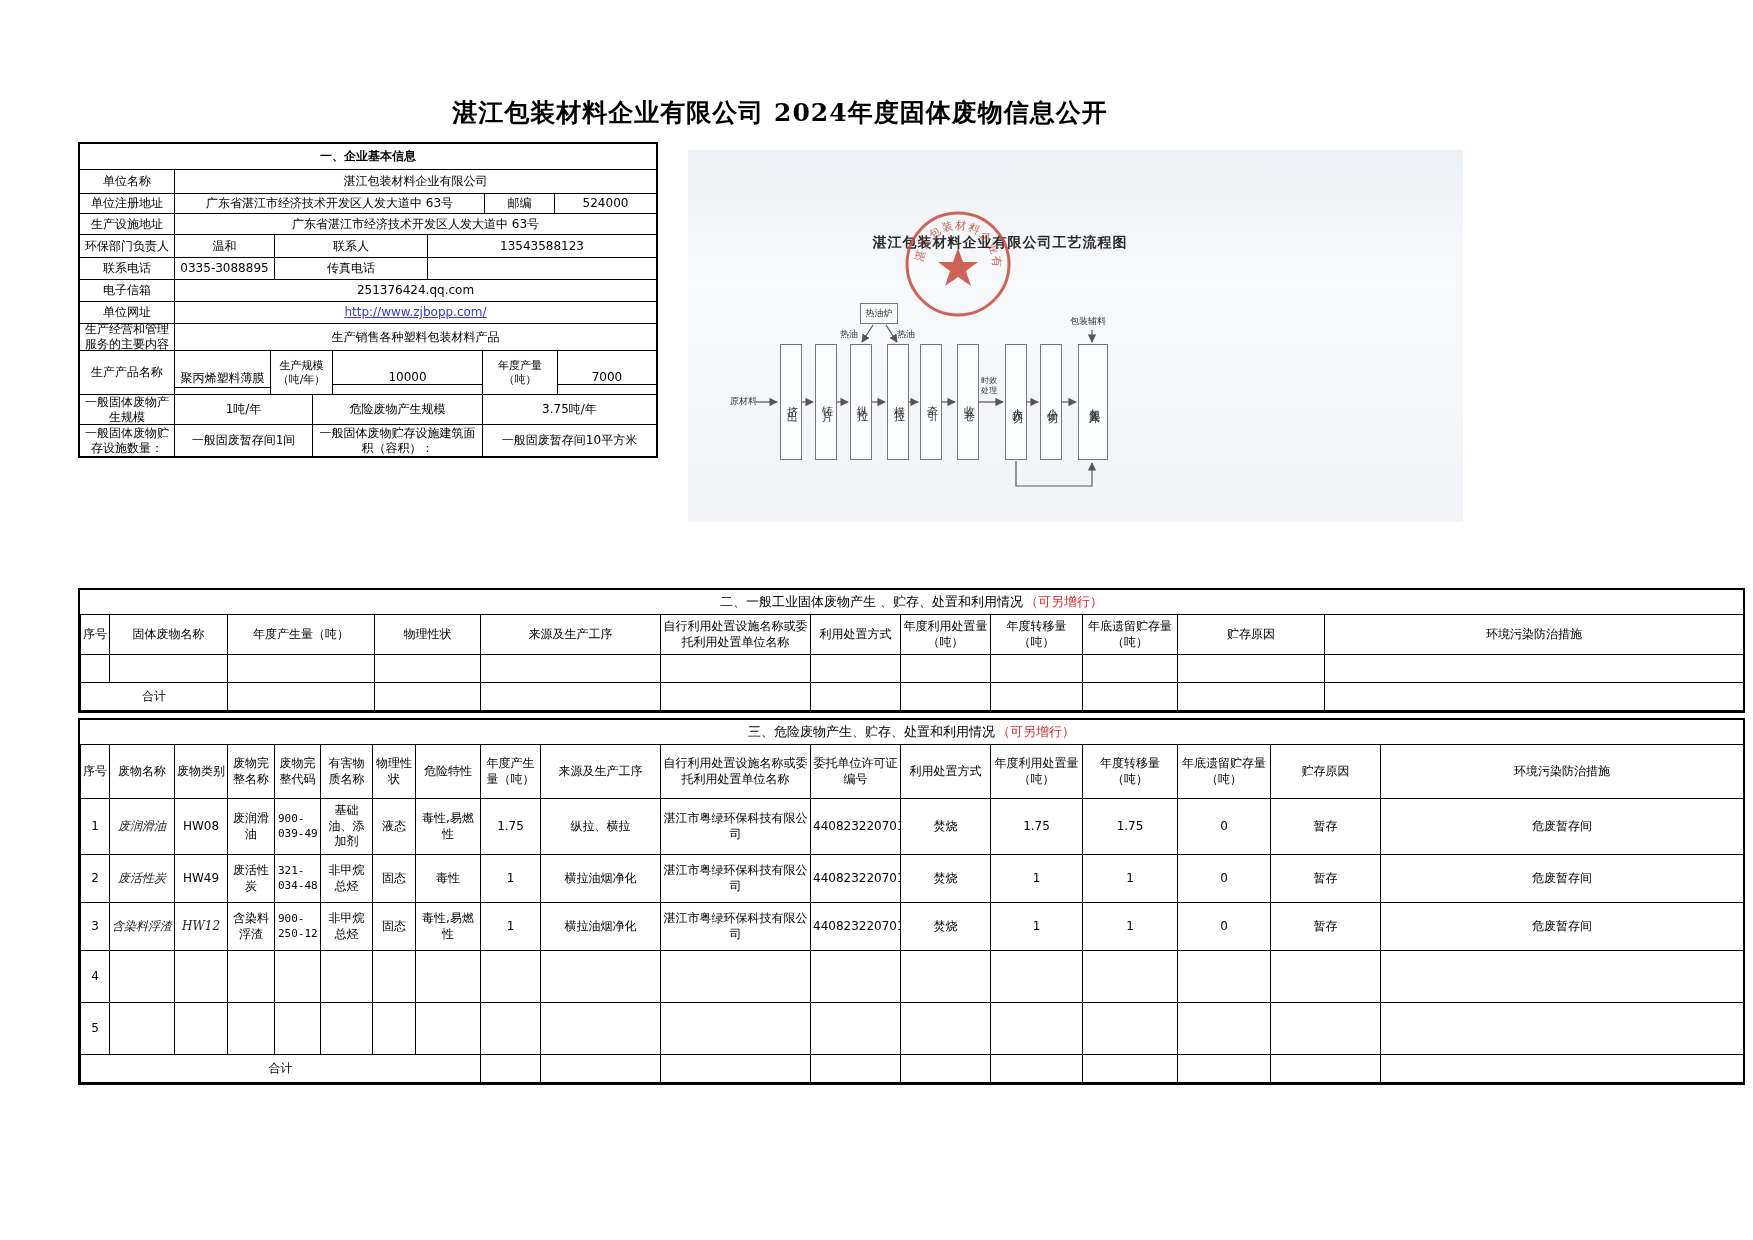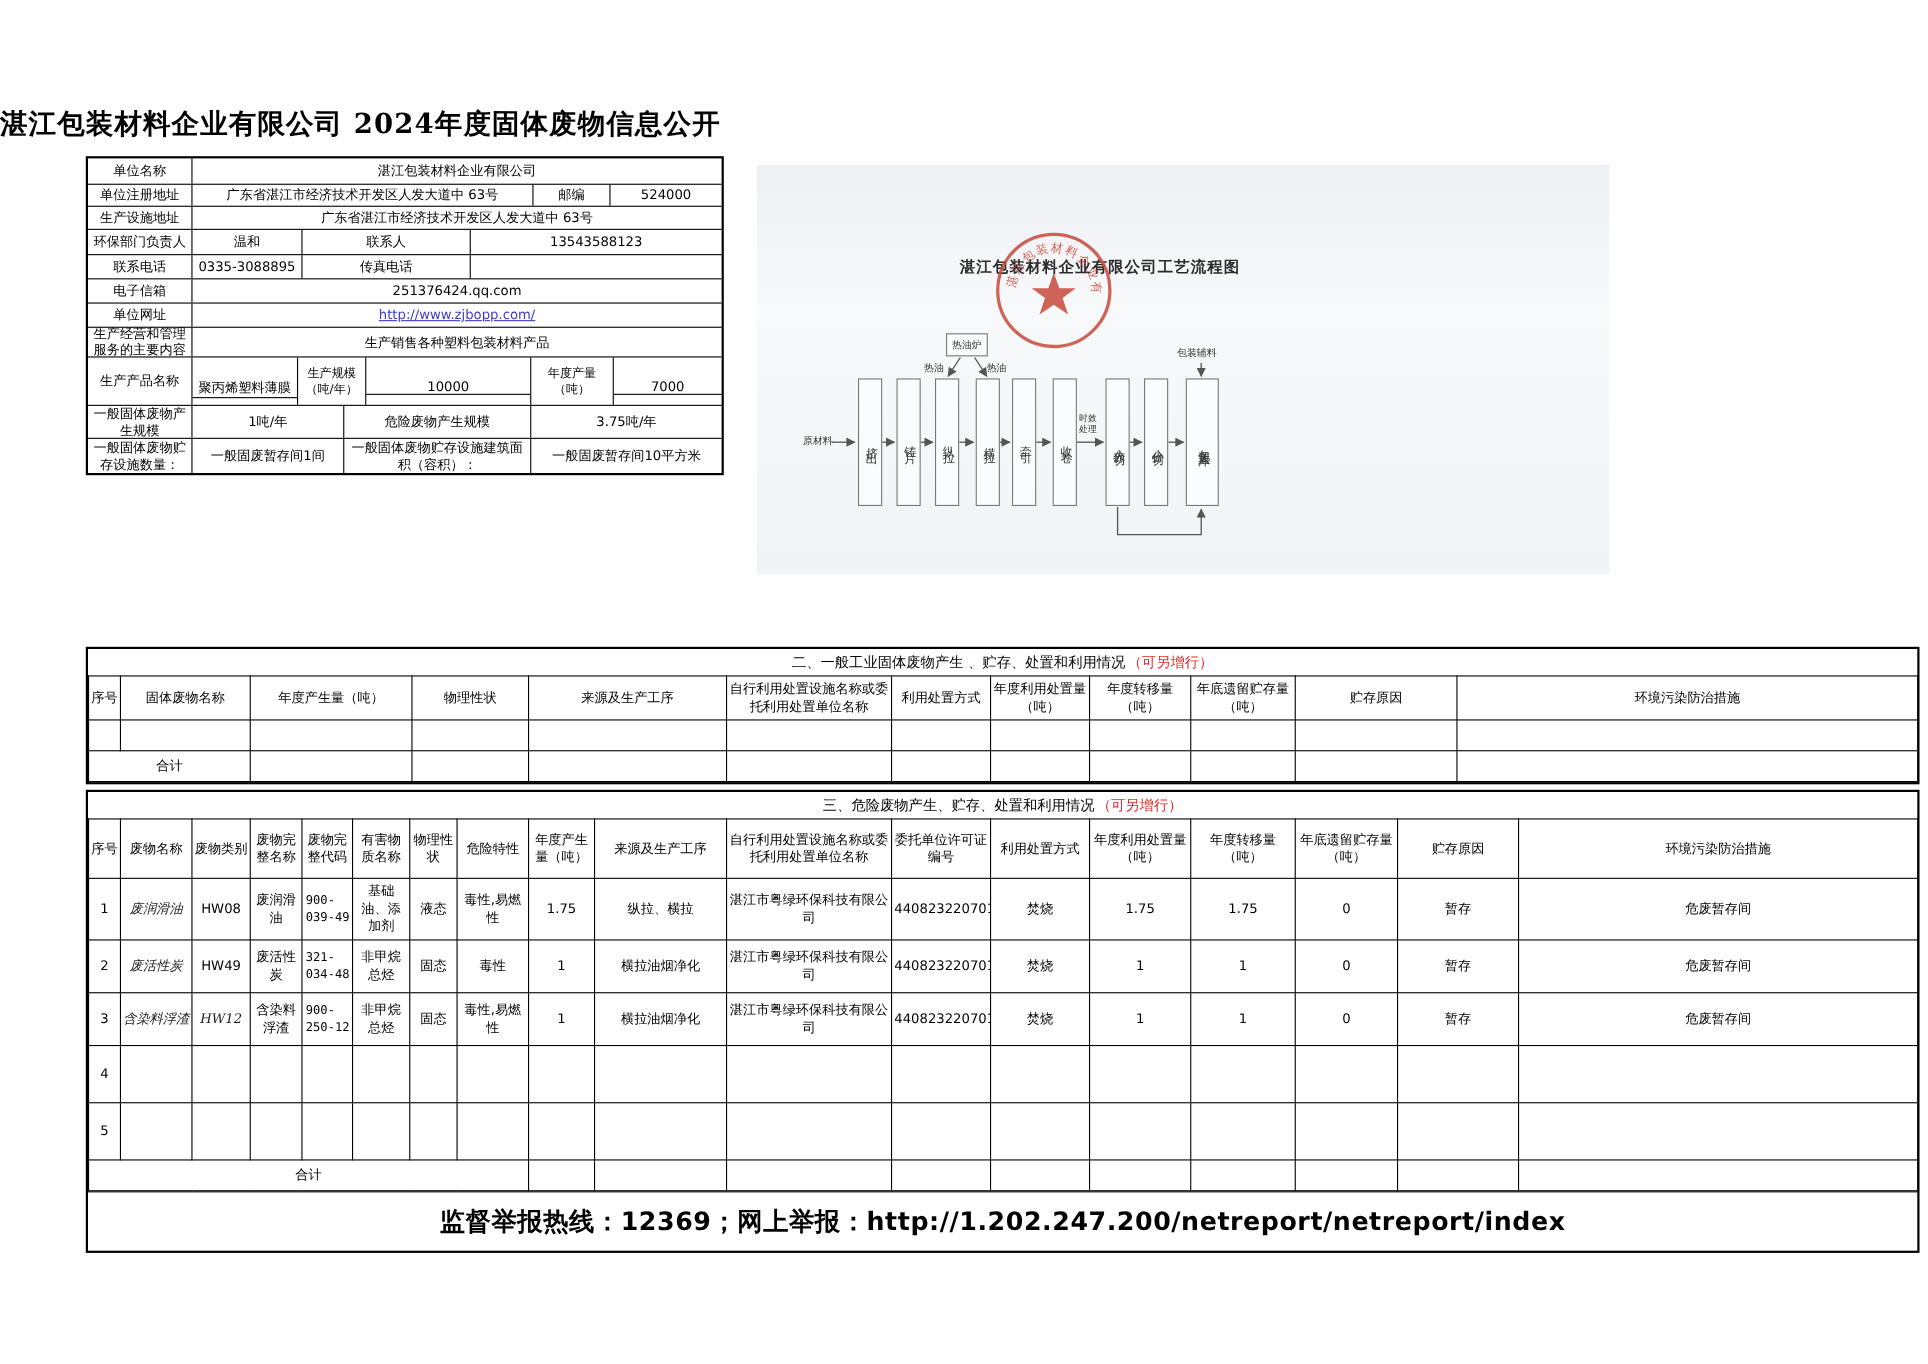--- a/index.html
+++ b/index.html
@@ -1,19 +1,19 @@
 <!DOCTYPE html>
 <html><head>
 <meta charset="utf-8">
 <style>
   html,body{margin:0;padding:0;background:#fff;}
   #page{position:relative;width:1753px;height:1240px;background:#fff;overflow:hidden;
         font-family:"DejaVu Sans","Liberation Sans",sans-serif;color:#000;}
   
-  #main-title{position:absolute;top:96px;left:0;width:1560px;
+  #main-title{position:absolute;top:96px;left:0;width:1560px;text-align:center;
               font-family:"DejaVu Serif","Liberation Serif",serif;
               font-size:25px;font-weight:bold;letter-spacing:1px;}
   
   #info-table{position:absolute;left:78px;top:142px;width:580px;border:2px solid #000;
               box-sizing:border-box;font-size:12px;background:#fff;}
   .irow{display:flex;border-bottom:1px solid #000;box-sizing:border-box;}
   .irow:last-child{border-bottom:none;}
   .icell{display:flex;align-items:center;justify-content:center;text-align:center;
          border-left:1px solid #000;padding:1px 3px;box-sizing:border-box;line-height:1.25;}
   .icell:first-child{border-left:none;}
@@ -53,20 +53,23 @@
                font-weight:bold;font-size:23px;letter-spacing:0.5px;}
 </style>
 </head>
 <body>
 
 <div id="page">
 
   <div id="main-title">湛江包装材料企业有限公司 2024年度固体废物信息公开</div>
 
   <div id="info-table">
+    <div class="irow" style="height:26px">
+      <div class="icell" style="width:576px;font-weight:600">一、企业基本信息</div>
+    </div>
     <div class="irow" style="height:24px">
       <div class="icell" style="width:94px">单位名称</div>
       <div class="icell" style="width:482px">湛江包装材料企业有限公司</div>
     </div>
     <div class="irow" style="height:20px">
       <div class="icell" style="width:94px">单位注册地址</div>
       <div class="icell" style="width:310px">广东省湛江市经济技术开发区人发大道中 63号</div>
       <div class="icell" style="width:70px">邮编</div>
       <div class="icell" style="width:102px">524000</div>
     </div>
@@ -403,16 +406,15 @@
             <td></td>
         <td></td>
             <td></td>
         <td></td>
             <td></td>
         <td></td>
             <td></td>
       </tr>
     </tbody>
       </table>
-    <div id="footer-line">监督举报热线：12369；网上举报：http://1.202.247.200/netreport/netreport/index</div>
   </div>
 
 </div>
 
 </body></html>

